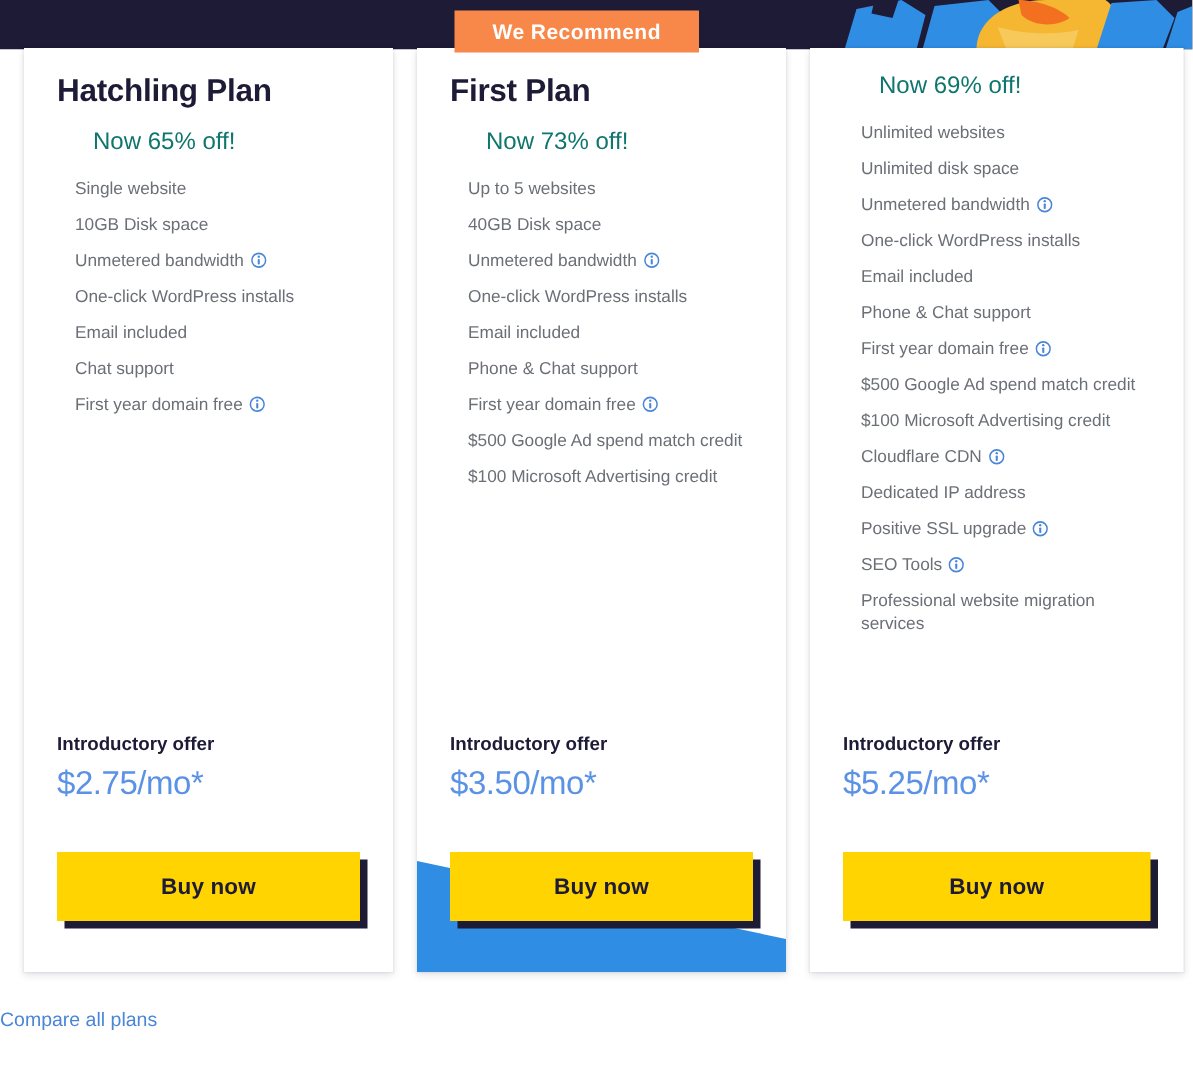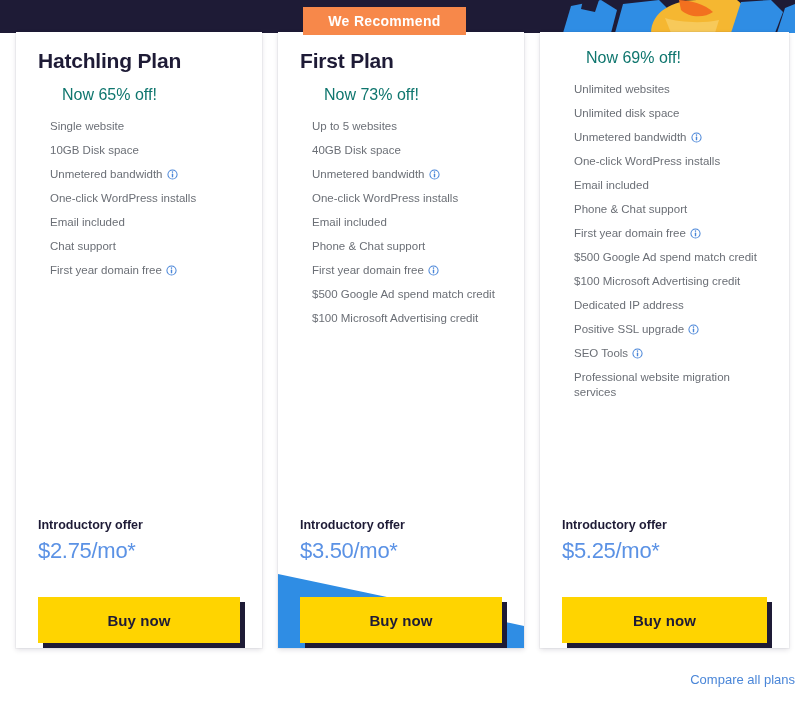--- a/index.html
+++ b/index.html
@@ -101,21 +101,21 @@
     width: 11px; height: 11px;
   }
   .info-icon svg { display: block; width: 11px; height: 11px; }
 
   
   .card-footer {
     position: absolute;
     left: 0;
     bottom: 0;
     width: 100%;
-    padding: 0 22px 5px 22px;
+    padding: 0 22px 34px 22px;
   }
 
   .offer-label {
     font-size: 12.5px;
     font-weight: bold;
     color: #1e1b36;
     line-height: 16px;
     margin-bottom: 4px;
   }
 
@@ -179,21 +179,21 @@
     justify-content: center;
     z-index: 5;
   }
 
   
   #compare-link {
     position: absolute;
     left: 0;
     top: 672px;
     width: 795px;
-    text-align: right;
+    text-align: left;
     font-size: 13px;
     color: #4a86d8;
     text-decoration: none;
     cursor: pointer;
   }
 </style>
 </head>
 <body>
 
 <div id="hero-band">
@@ -295,20 +295,25 @@
           <li class="feature-item"><span>One-click WordPress installs</span></li>
           <li class="feature-item"><span>Email included</span></li>
           <li class="feature-item"><span>Phone &amp; Chat support</span></li>
           <li class="feature-item"><span>First year domain free</span><span class="info-icon"><svg viewBox="0 0 12 12" aria-hidden="true">
                 <circle cx="6" cy="6" r="5" fill="none" stroke="#4a86d8" stroke-width="1.1"></circle>
                 <circle cx="6" cy="3.4" r="0.85" fill="#4a86d8"></circle>
                 <rect x="5.25" y="5" width="1.5" height="4.1" rx="0.6" fill="#4a86d8"></rect>
               </svg></span></li>
           <li class="feature-item"><span>$500 Google Ad spend match credit</span></li>
           <li class="feature-item"><span>$100 Microsoft Advertising credit</span></li>
+          <li class="feature-item"><span>Cloudflare CDN</span><span class="info-icon"><svg viewBox="0 0 12 12" aria-hidden="true">
+                <circle cx="6" cy="6" r="5" fill="none" stroke="#4a86d8" stroke-width="1.1"></circle>
+                <circle cx="6" cy="3.4" r="0.85" fill="#4a86d8"></circle>
+                <rect x="5.25" y="5" width="1.5" height="4.1" rx="0.6" fill="#4a86d8"></rect>
+              </svg></span></li>
           <li class="feature-item"><span>Dedicated IP address</span></li>
           <li class="feature-item"><span>Positive SSL upgrade</span><span class="info-icon"><svg viewBox="0 0 12 12" aria-hidden="true">
                 <circle cx="6" cy="6" r="5" fill="none" stroke="#4a86d8" stroke-width="1.1"></circle>
                 <circle cx="6" cy="3.4" r="0.85" fill="#4a86d8"></circle>
                 <rect x="5.25" y="5" width="1.5" height="4.1" rx="0.6" fill="#4a86d8"></rect>
               </svg></span></li>
           <li class="feature-item"><span>SEO Tools</span><span class="info-icon"><svg viewBox="0 0 12 12" aria-hidden="true">
                 <circle cx="6" cy="6" r="5" fill="none" stroke="#4a86d8" stroke-width="1.1"></circle>
                 <circle cx="6" cy="3.4" r="0.85" fill="#4a86d8"></circle>
                 <rect x="5.25" y="5" width="1.5" height="4.1" rx="0.6" fill="#4a86d8"></rect>

